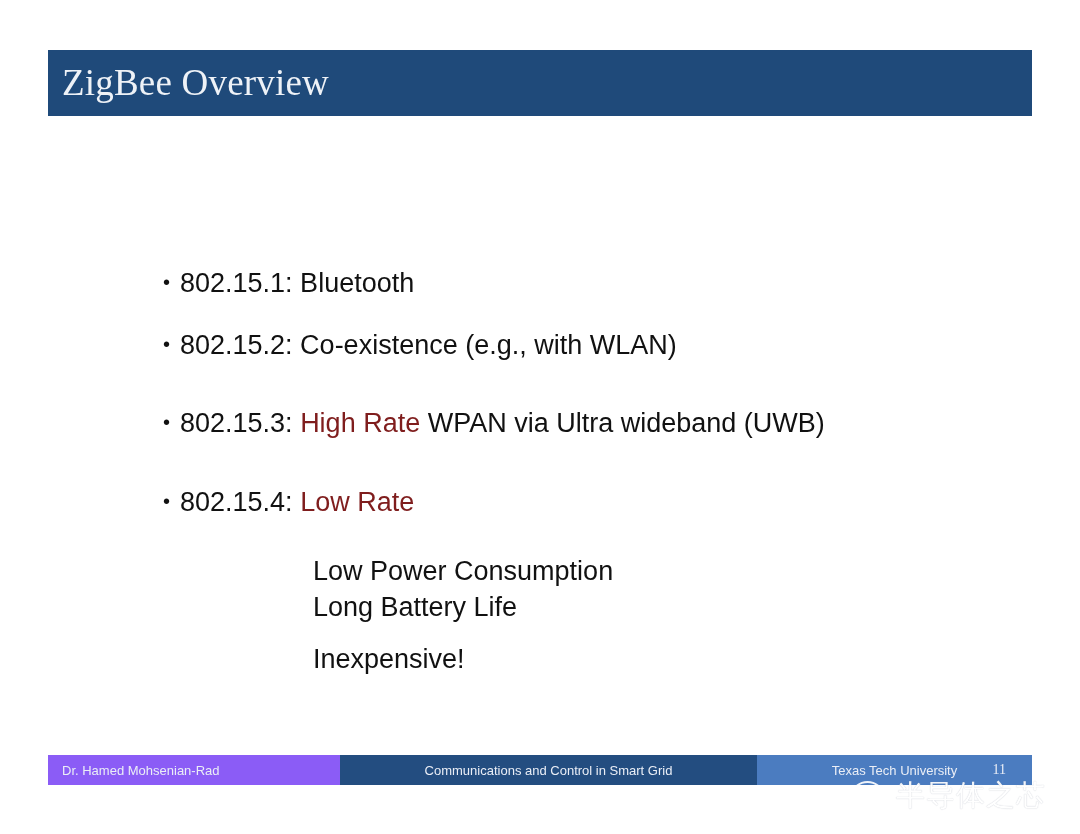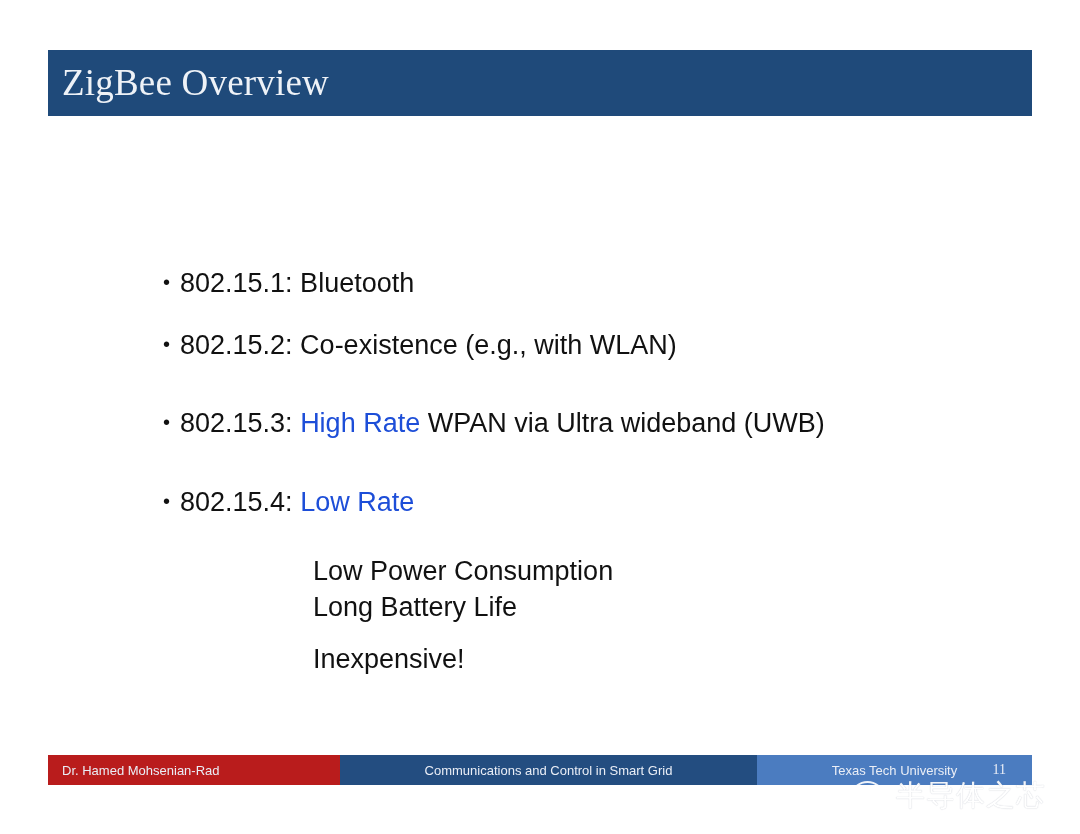--- a/index.html
+++ b/index.html
@@ -91,21 +91,21 @@
   .l2a { top: 102px; margin-top: 16px; }
   .l2b { top: 180px; }
   .l2c { top: 258px; }
   .l2d { top: 337px; }
 
   .l3a { top: 390px; margin-top: 16px; }
   .l3b { top: 442px; }
   .l3c { top: 494px; }
 
   .hl {
-    color: #1d4ed8;
+    color: #7f1d1d;
   }
 
   
   .footer {
     position: absolute;
     left: 48px;
     top: 755px;
     width: 984px;
     height: 30px;
   }
@@ -113,21 +113,21 @@
     position: absolute;
     top: 0;
     height: 30px;
     box-sizing: border-box;
     display: flex;
     align-items: center;
   }
   .seg-a {
     left: 0;
     width: 292px;
-    background: #b91c1c;
+    background: #8b5cf6;
     padding-left: 14px;
   }
   .seg-b {
     left: 292px;
     width: 417px;
     background: #234d80;
     justify-content: center;
   }
   .seg-c {
     left: 709px;

